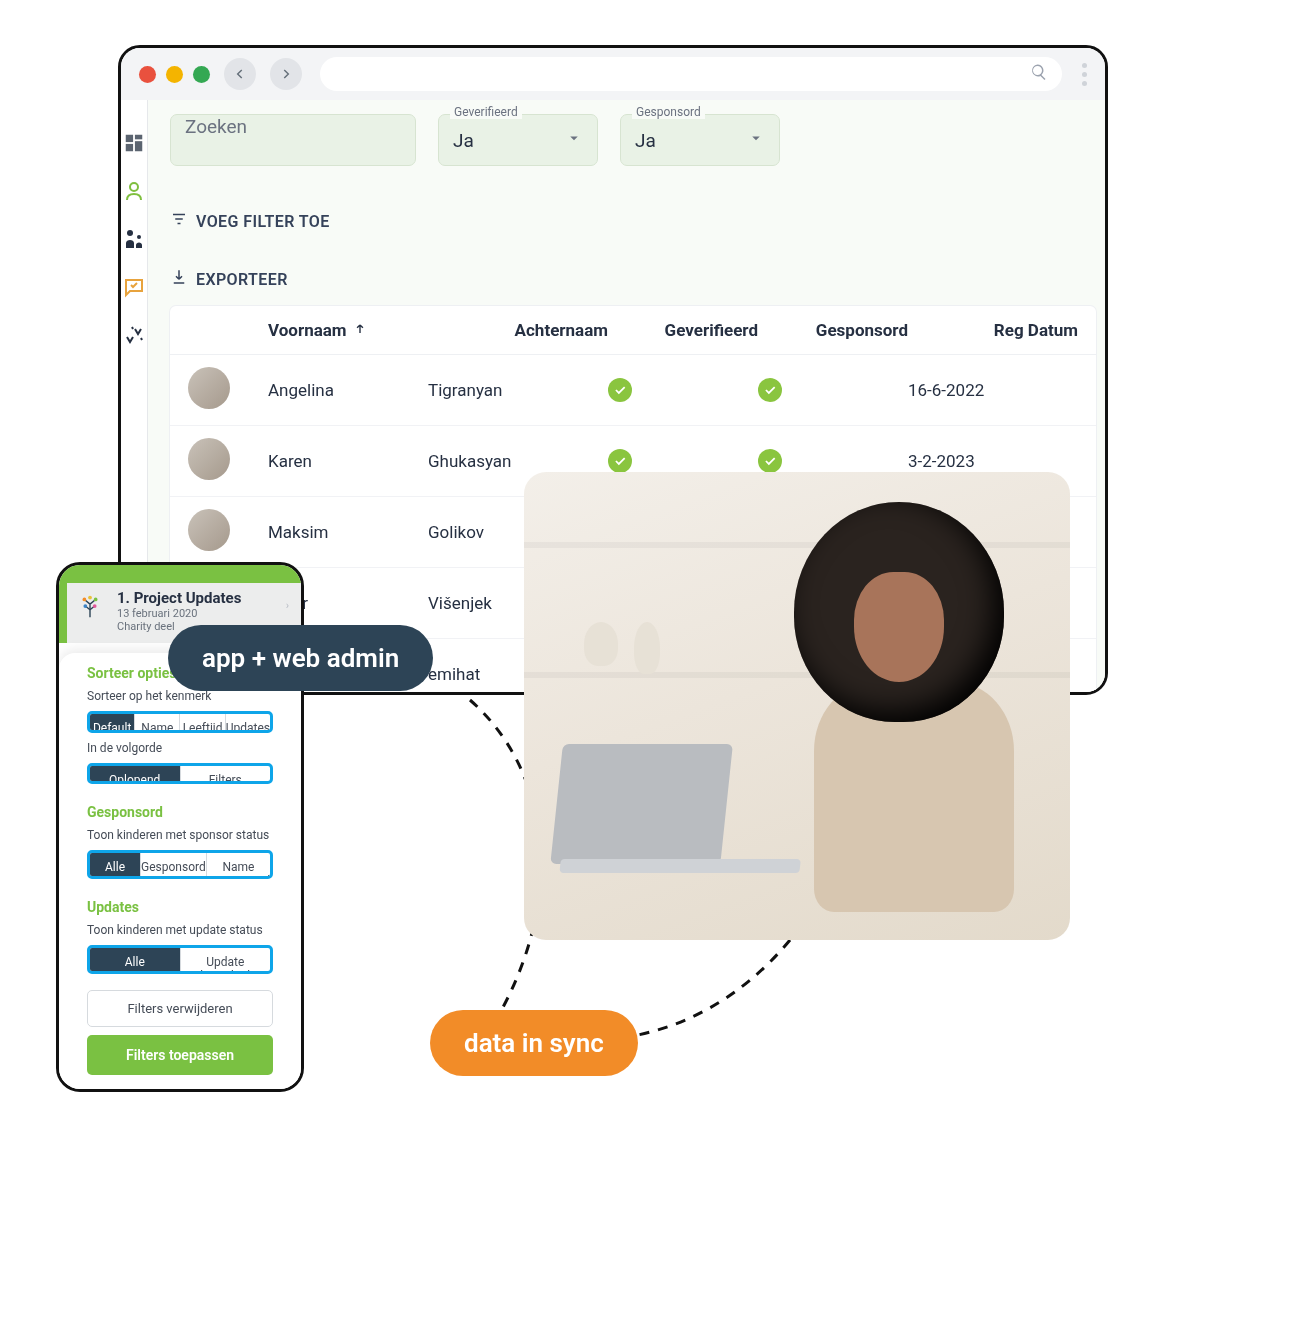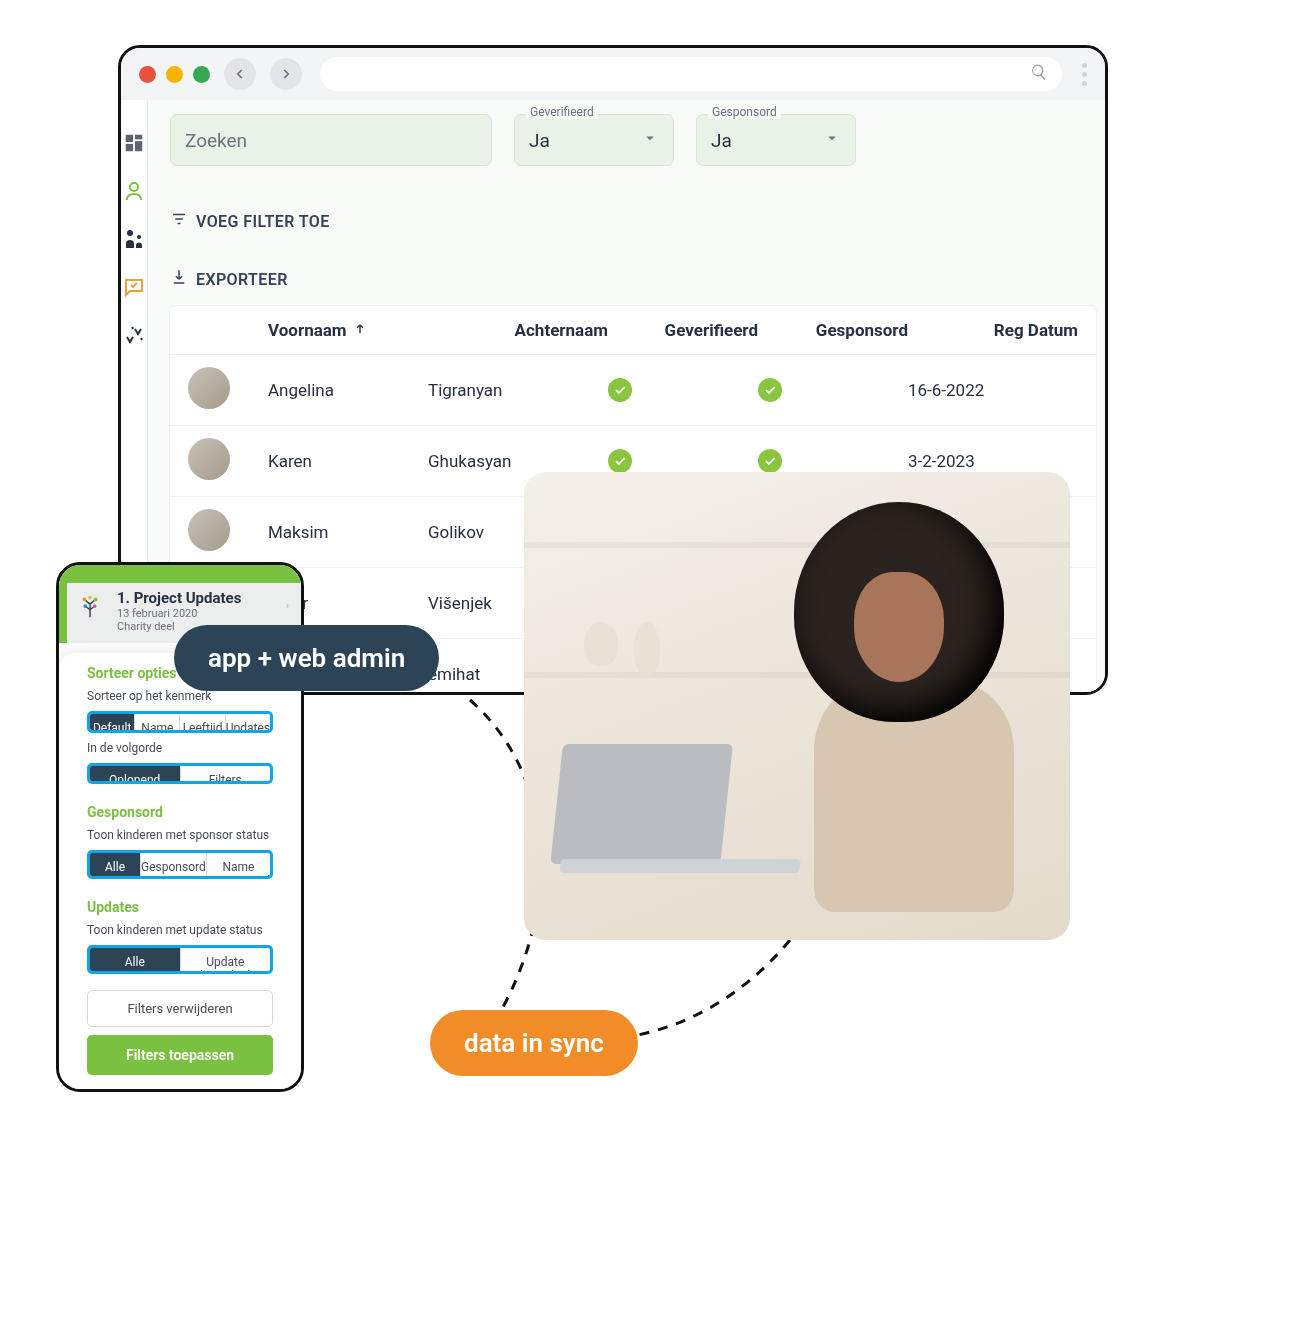--- a/index.html
+++ b/index.html
@@ -59,22 +59,22 @@
     background: #fff;
     border-right: 1px solid #e6e8eb;
     display: flex; flex-direction: column; align-items:center;
     gap: 22px; padding-top: 30px;
   }
   .sidebar .sbicon { width:26px;height:26px; display:flex;align-items:center;justify-content:center; color:#5b6470;}
   .sidebar .sbicon.active svg { stroke:#7fbf3f; }
   .main { flex:1; padding: 14px 22px 0 22px; position:relative; }
   .filter-row { display:flex; gap:22px; align-items:flex-start; }
   .search-box {
-    width: 322px; height: 52px; background:#e9f2e6; border:1px solid #d7e4d1;
-    border-radius:7px; display:flex; align-items:center; padding:0 14px;
+    width: 246px; height: 52px; background:#e9f2e6; border:1px solid #d7e4d1;
+    border-radius:7px; display:flex; padding:0 14px;
     color:#6b7280; font-size:19px;
   }
   .select-wrap { position:relative; }
   .select-label {
     position:absolute; top:-9px; left:12px; font-size:12px; color:#6b7280;
     background:#f8fbf7; padding:0 4px;
   }
   .select-box {
     width: 160px; height:52px; background:#e9f2e6; border:1px solid #d7e4d1;
     border-radius:7px; display:flex; align-items:center; justify-content:space-between;
@@ -163,21 +163,21 @@
   .btn-primary {
     border-radius:5px; text-align:center; padding:12px 0; font-size:14px;
     background:#7ac142; color:#fff; font-weight:600;
   }
 
   
   .badge {
     position:absolute; border-radius:999px; color:#fff; font-weight:600;
     padding:18px 34px; font-size:26px; z-index:5;
   }
-  .badge-dark { background:#2d4456; left:174px; top:625px; }
+  .badge-dark { background:#2d4456; left:168px; top:625px; }
   .badge-orange { background:#f28c28; left:430px; top:1010px; }
 
   
   .photo {
     position:absolute; left:524px; top:472px; width:546px; height:468px;
     border-radius:22px; overflow:hidden; z-index:4;
     background: linear-gradient(160deg,#f3efe9 0%, #ece5db 45%, #e3dacb 100%);
   }
   .shelf { position:absolute; left:0; right:0; height:6px; background:rgba(0,0,0,.04);}
   .shelf.s1{top:70px;} .shelf.s2{top:200px;}

